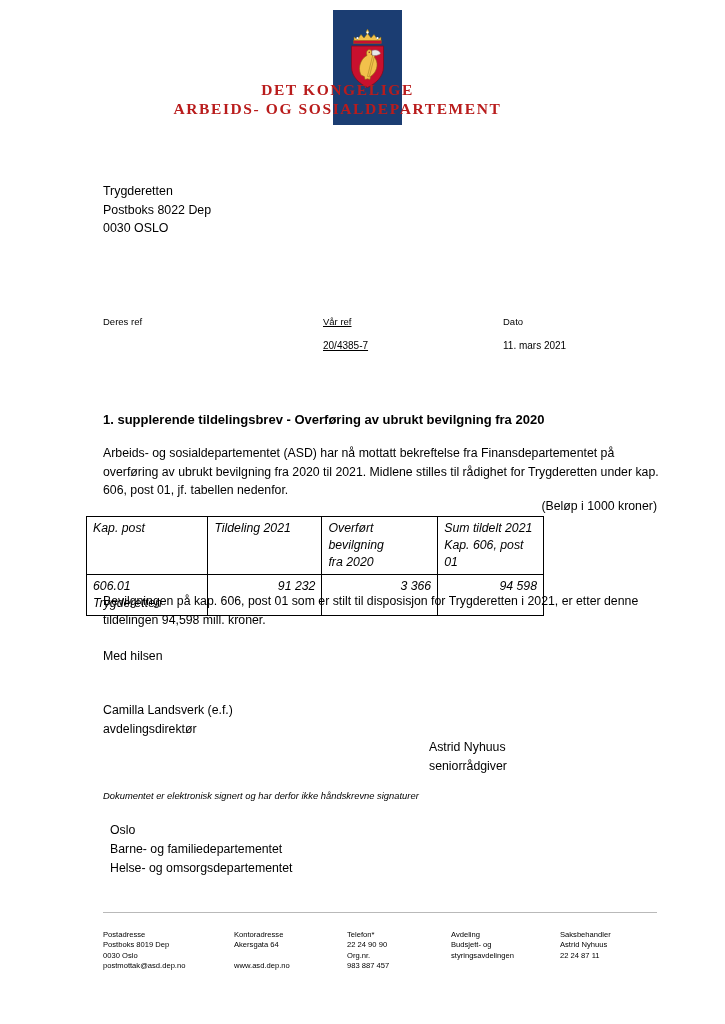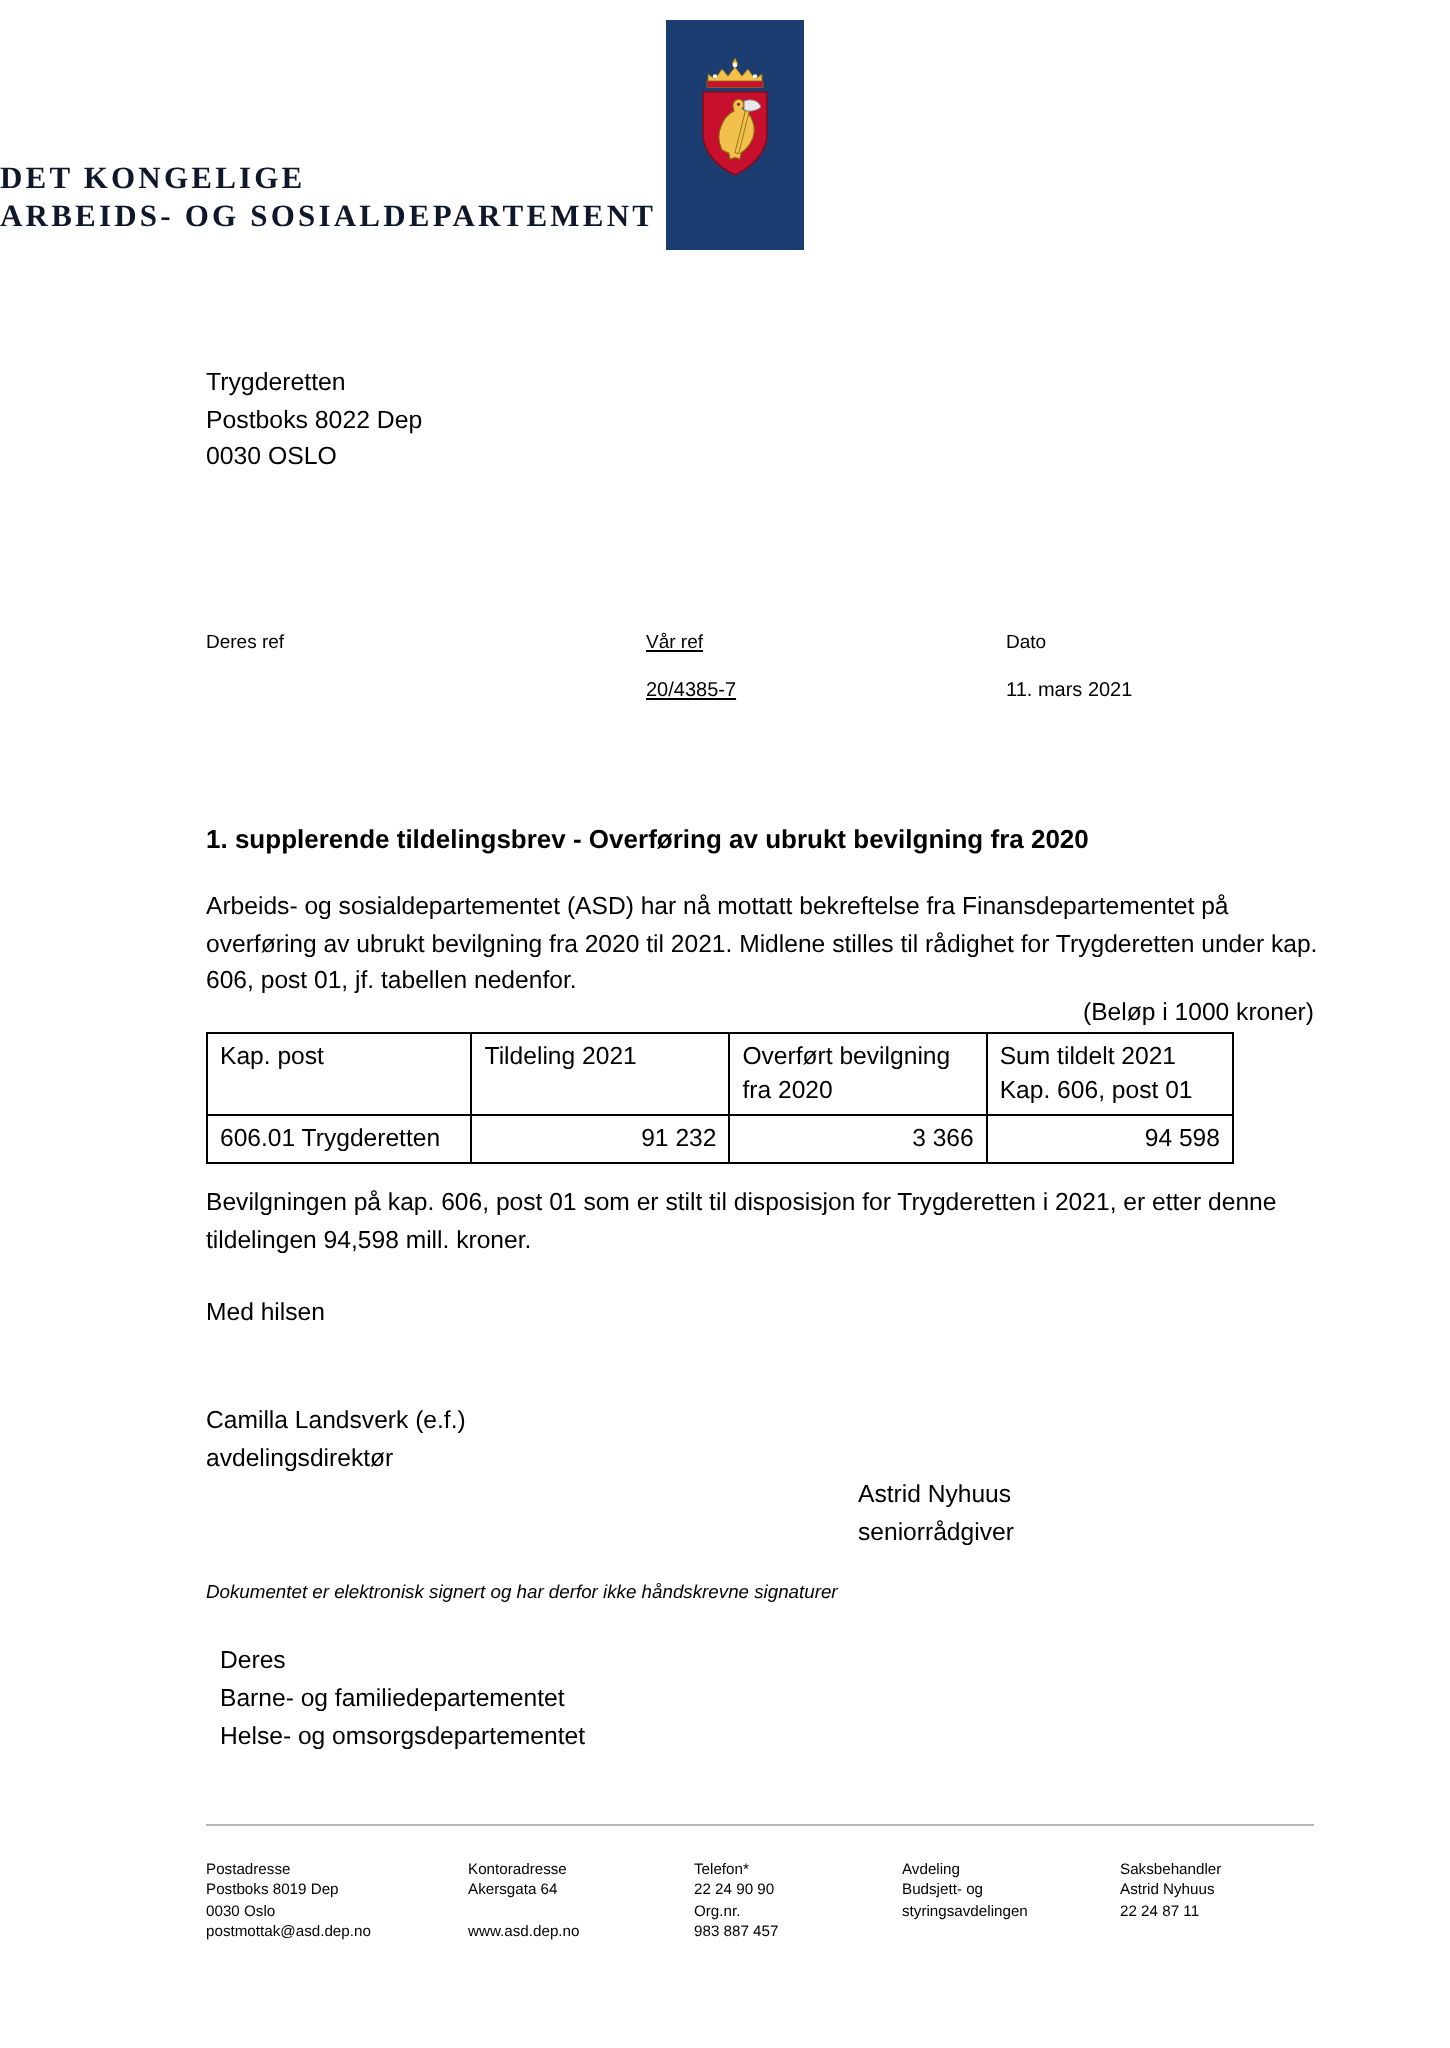--- a/index.html
+++ b/index.html
@@ -43,23 +43,23 @@
     left: 345px;
     top: 27px;
     width: 45px;
     height: 62px;
   }
   .logo-text {
     position: absolute;
     left: 0;
     top: 80px;
     width: 675px;
-    text-align: left;
+    text-align: center;
     font-family: "Liberation Serif", serif;
-    color: #0f172a;
+    color: #b91c1c;
     font-weight: bold;
   }
   .logo-line1 {
     display: block;
     font-size: 15.5px;
     letter-spacing: 1.6px;
     line-height: 19px;
   }
   .logo-line2 {
     display: block;
@@ -132,25 +132,26 @@
     position: absolute;
     left: 103px;
     top: 498px;
     width: 554px;
     text-align: right;
     font-size: 12.3px;
     line-height: 16px;
   }
   table.alloc {
     position: absolute;
-    left: 103px;
+    left: 86px;
     top: 516px;
-    width: 514px;
+    width: 458px;
     border-collapse: collapse;
     font-size: 12.3px;
+    font-style: italic;
   }
   table.alloc td, table.alloc th {
     border: 1px solid #000000;
     padding: 3px 6px 3px 6px;
     font-weight: normal;
     text-align: left;
     vertical-align: top;
     line-height: 17px;
   }
   table.alloc th.col-kap { width: 137px; }
@@ -324,21 +325,21 @@
   </div>
 
   <div class="sig-right">
     <div>Astrid Nyhuus</div>
     <div>seniorrådgiver</div>
   </div>
 
   <div class="esign-note">Dokumentet er elektronisk signert og har derfor ikke håndskrevne signaturer</div>
 
   <div class="copy-list">
-    <div>Deres</div>
+    <div>Oslo</div>
     <div>Barne- og familiedepartementet</div>
     <div>Helse- og omsorgsdepartementet</div>
   </div>
 
   <div class="footer-rule"></div>
 
   <div class="footer">
     <div class="fcol f1">
       <span class="fhead">Postadresse</span>
       <span class="fline">Postboks 8019 Dep</span>

